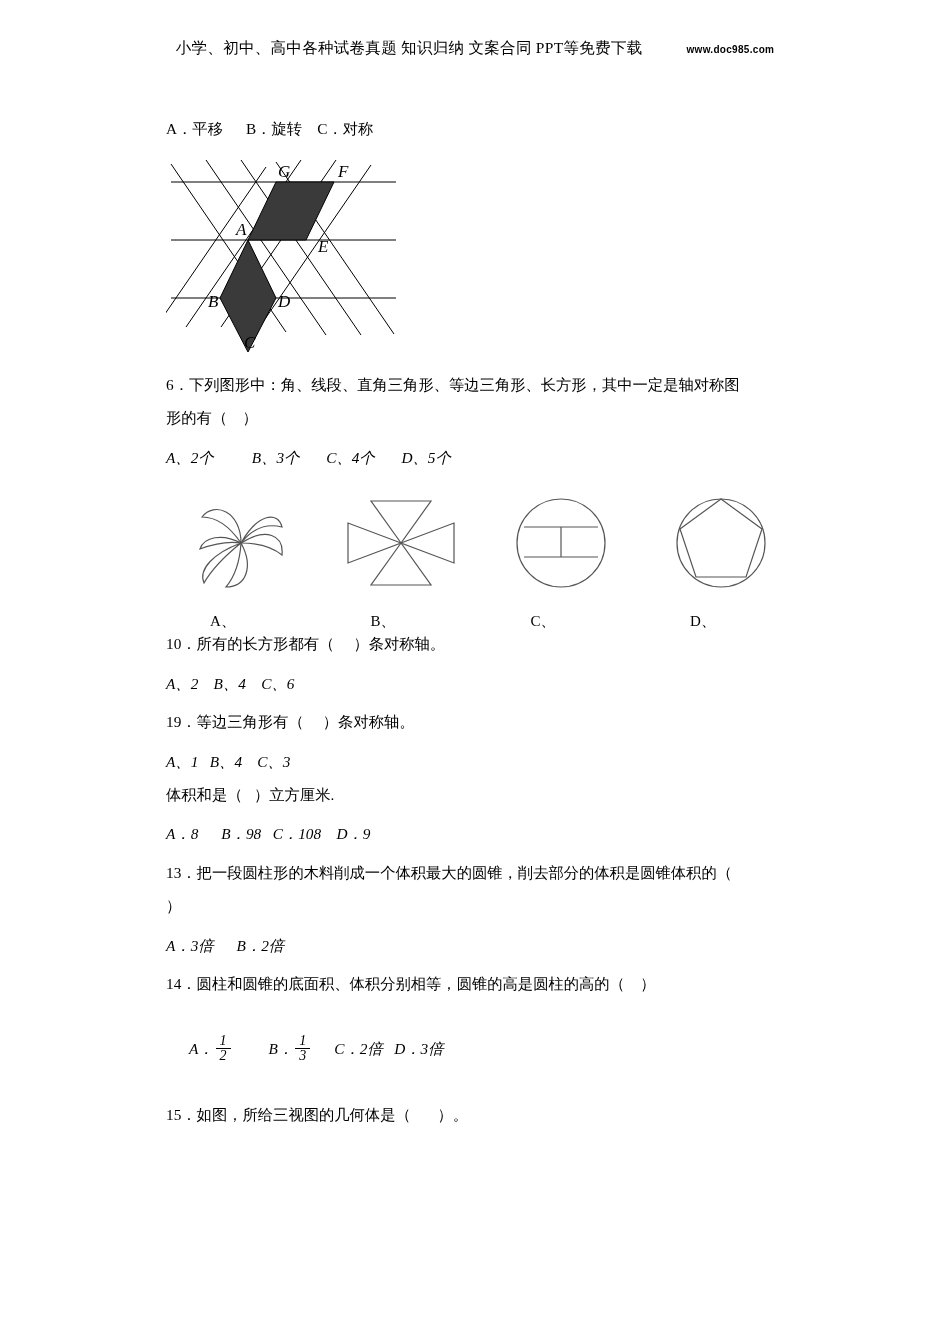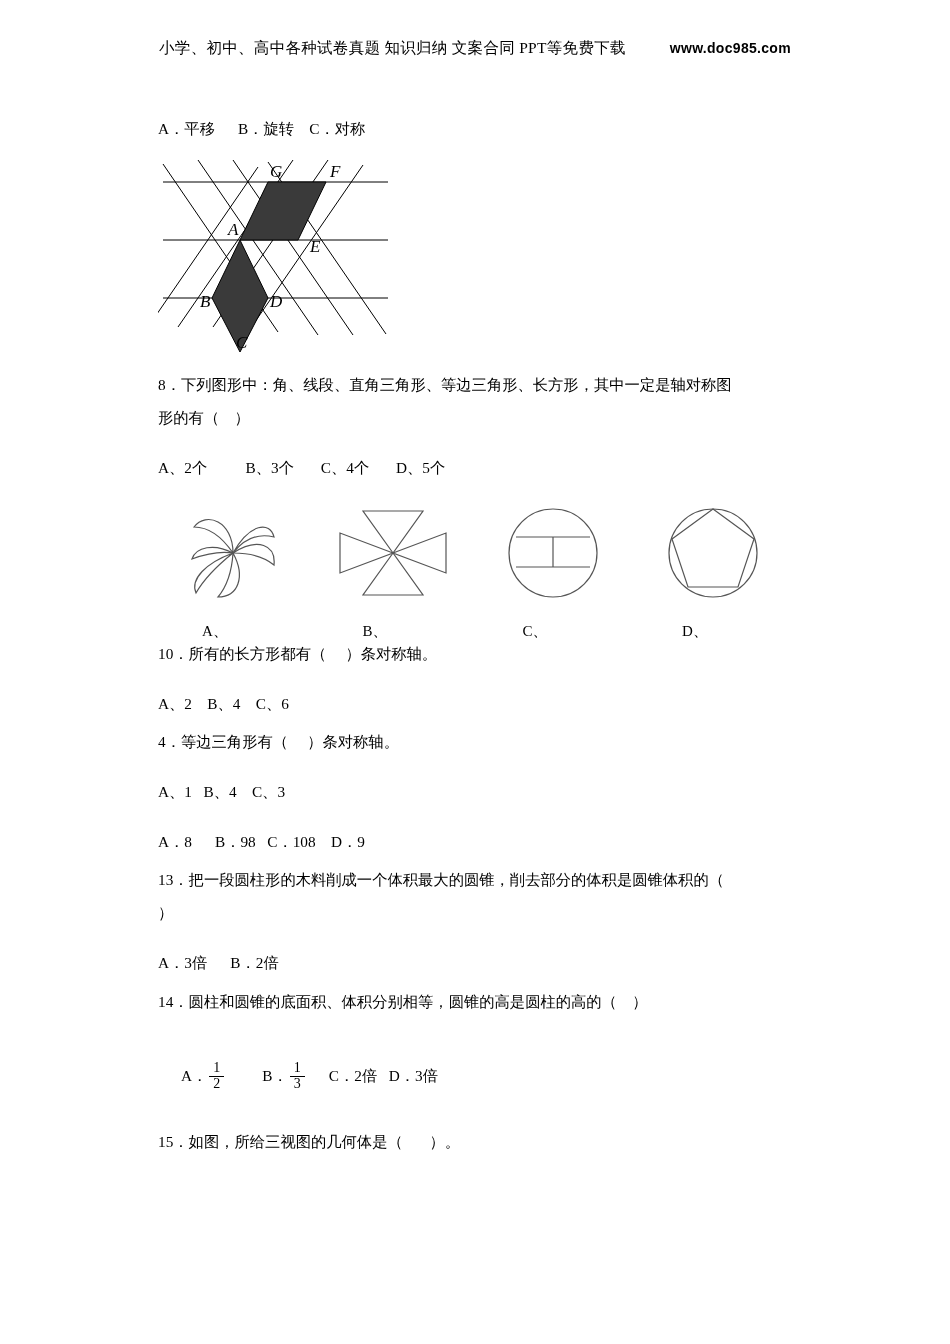--- a/index.html
+++ b/index.html
@@ -33,41 +33,42 @@
     letter-spacing: 0.3px;
     white-space: nowrap;
   }
   .header .cn {
     font-family: "Liberation Serif", "DejaVu Serif", serif;
   }
   .header .site {
     font-family: "Liberation Sans", sans-serif;
     font-weight: bold;
     margin-left: 44px;
-    font-size: 14px;
+    font-size: 10px;
   }
 
   
   .content {
     position: absolute;
-    left: 158px;
+    left: 166px;
     top: 118px;
     width: 640px;
     font-size: 15.3px;
     line-height: 1.42;
   }
   .line {
     margin: 0 0 0 0;
     white-space: pre-wrap;
   }
   .q {
     margin-top: 17px;
   }
   .opts {
-    margin-top: 28px;
+    margin-top: 18px;
+    font-style: italic;
   }
   .tight { margin-top: 11px; }
 
   
   .fig7 {
     position: relative;
     margin-top: 12px;
     height: 205px;
     width: 420px;
   }
@@ -154,21 +155,21 @@
         <text x="112" y="25" font-family="Liberation Serif, serif" font-style="italic" font-size="17">G</text>
         <text x="172" y="25" font-family="Liberation Serif, serif" font-style="italic" font-size="17">F</text>
         <text x="70" y="83" font-family="Liberation Serif, serif" font-style="italic" font-size="17">A</text>
         <text x="152" y="100" font-family="Liberation Serif, serif" font-style="italic" font-size="17">E</text>
         <text x="42" y="155" font-family="Liberation Serif, serif" font-style="italic" font-size="17">B</text>
         <text x="112" y="155" font-family="Liberation Serif, serif" font-style="italic" font-size="17">D</text>
         <text x="78" y="196" font-family="Liberation Serif, serif" font-style="italic" font-size="17">C</text>
       </svg>
     </div>
 
-    <div class="line q">8．下列图形中：角、线段、直角三角形、等边三角形、长方形，其中一定是轴对称图</div>
+    <div class="line q">6．下列图形中：角、线段、直角三角形、等边三角形、长方形，其中一定是轴对称图</div>
     <div class="line" style="margin-top:12px">形的有（    ）</div>
     <div class="line opts">A、2个          B、3个       C、4个       D、5个</div>
 
 
     <div class="fig9">
 
       <div class="cell" style="left:0px;">
         <svg width="150" height="120" viewBox="0 0 150 120">
           <g fill="none" stroke="#555" stroke-width="1.2">
             <path d="M75 60 C 75 28, 48 18, 36 34 C 52 34, 64 44, 75 60 Z"></path>
@@ -213,23 +214,24 @@
       </div>
       <div class="lbl" style="left:-18px;">A、</div>
       <div class="lbl" style="left:142px;">B、</div>
       <div class="lbl" style="left:302px;">C、</div>
       <div class="lbl" style="left:462px;">D、</div>
     </div>
 
     <div class="line" style="">10．所有的长方形都有（     ）条对称轴。</div>
     <div class="line opts">A、2    B、4    C、6</div>
 
-    <div class="line q">4．等边三角形有（     ）条对称轴。</div>
+    <div class="line q">19．等边三角形有（     ）条对称轴。</div>
     <div class="line opts">A、1   B、4    C、3</div>
 
+    <div class="line tight">体积和是（   ）立方厘米.</div>
     <div class="line opts">A．8      B．98   C．108    D．9</div>
 
     <div class="line q">13．把一段圆柱形的木料削成一个体积最大的圆锥，削去部分的体积是圆锥体积的（</div>
     <div class="line tight">）</div>
     <div class="line opts">A．3倍      B．2倍</div>
 
     <div class="line q">14．圆柱和圆锥的底面积、体积分别相等，圆锥的高是圆柱的高的（    ）</div>
     <div class="line opts">
       <span>A．</span><span class="frac"><span class="num">1</span><span class="den">2</span></span><span style="display:inline-block;width:36px"></span><span>B．</span><span class="frac"><span class="num">1</span><span class="den">3</span></span><span style="display:inline-block;width:22px"></span><span>C．2倍   D．3倍</span>
     </div>

